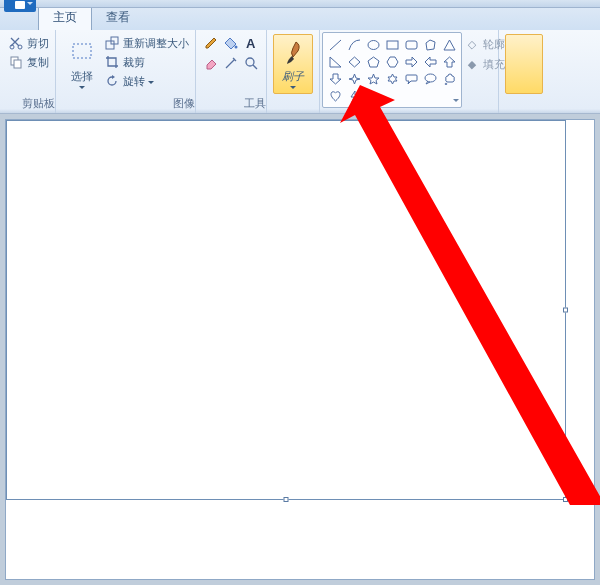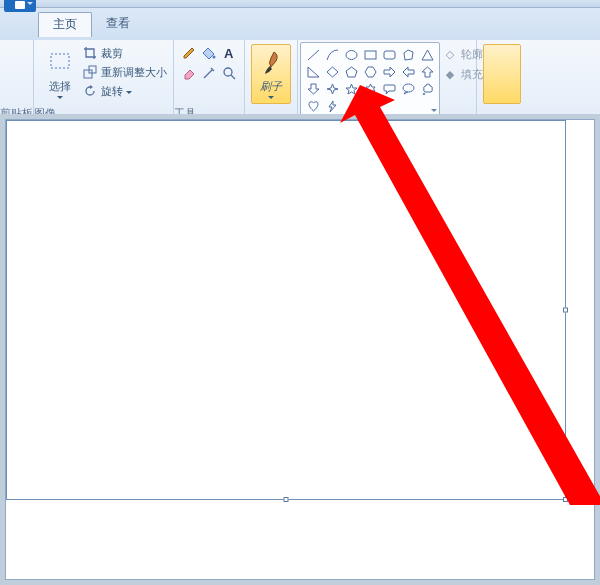--- a/index.html
+++ b/index.html
@@ -3,29 +3,29 @@
 <meta charset="utf-8">
 <style>
 * { margin: 0; padding: 0; box-sizing: border-box; font-family: "Microsoft YaHei", "Segoe UI", sans-serif; }
 body { width: 600px; height: 585px; overflow: hidden; background: #fff; position: relative; }
 
 .titlebar { height: 8px; background: linear-gradient(to bottom, #d7e4f2, #c3d5ea); border-bottom: 1px solid #9fb4cf; position: relative; }
 .sys-menu { position: absolute; left: 4px; top: -2px; width: 32px; height: 14px; background: #1f6bbf; border-radius: 0 0 2px 2px; display: flex; align-items: center; justify-content: center; }
 .sys-menu::after { content: ""; display: block; width: 10px; height: 8px; background: #fff; border-radius: 1px; }
 .sys-arrow { position: absolute; right: 3px; top: 4px; width: 0; height: 0; border-left: 3px solid transparent; border-right: 3px solid transparent; border-top: 3px solid #cde0f5; }
 
-.tabs { height: 32px; background: linear-gradient(to bottom, #dce8f6, #cfe0f3); display: flex; align-items: center; padding-left: 38px; font-size: 12px; }
+.tabs { height: 22px; background: linear-gradient(to bottom, #dce8f6, #cfe0f3); display: flex; align-items: flex-end; padding-left: 38px; font-size: 12px; }
 .tab { padding: 3px 14px 4px; color: #3b5a7d; cursor: pointer; }
 .tab.active { background: #f5f9fe; border: 1px solid #8fa8c6; border-bottom: none; border-radius: 2px 2px 0 0; color: #2b4c73; }
 
 .ribbon { height: 84px; background: linear-gradient(to bottom, #f4f8fd, #e4edf8 95%, #c9d8ea); border-bottom: 1px solid #a6b8cf; display: flex; }
 
 .group { border-right: 1px solid #c2d2e6; display: flex; flex-direction: column; }
 .group-body { flex: 1; display: flex; align-items: flex-start; padding: 4px 6px 0; }
-.group-label { font-size: 11px; color: #5a708f; text-align: left; padding: 1px 0 2px; }
+.group-label { font-size: 11px; color: #5a708f; text-align: right; padding: 1px 0 2px; }
 
 .big-btn { display: flex; flex-direction: column; align-items: center; justify-content: center; width: 40px; height: 60px; font-size: 11px; color: #3b5a7d; border: 1px solid transparent; border-radius: 2px; cursor: pointer; }
 .big-btn:hover, .big-btn.highlighted { background: linear-gradient(to bottom, #fff1c9, #ffda66); border-color: #e8b44c; font-style: italic; }
 .big-btn .icon-slot { width: 24px; height: 28px; display: flex; align-items: center; justify-content: center; margin-bottom: 2px; }
 .drop-arrow { width: 0; height: 0; border-left: 3px solid transparent; border-right: 3px solid transparent; border-top: 3px solid #3b5a7d; margin-top: 2px; }
 
 .small-row { display: flex; align-items: center; font-size: 11px; color: #3b5a7d; height: 18px; cursor: pointer; white-space: nowrap; }
 .small-row .mini-icon { width: 16px; height: 16px; margin-right: 3px; display: flex; align-items: center; justify-content: center; }
 .small-stack { display: flex; flex-direction: column; gap: 1px; margin-left: 2px; }
 
@@ -69,52 +69,73 @@
 
 <div class="tabs">
   <div class="tab active">主页</div>
   <div class="tab">查看</div>
 </div>
 
 <div class="ribbon">
 
   <div class="group">
     <div class="group-body">
+      <div class="small-stack">
+        <div class="small-row">
+          <span class="mini-icon">
+              <svg width="14" height="14" viewBox="0 0 14 14">
+                <path d="M2 2 L10 10 M10 2 L2 10" stroke="#5670a0" stroke-width="1.3"></path>
+                <circle cx="3" cy="11" r="2" fill="none" stroke="#5670a0"></circle>
+                <circle cx="11" cy="11" r="2" fill="none" stroke="#5670a0"></circle>
+              </svg>
+            </span>
+          <span>剪切</span>
+        </div>
+        <div class="small-row">
+          <span class="mini-icon">
+              <svg width="14" height="14" viewBox="0 0 14 14">
+                <rect x="2" y="2" width="7" height="8" fill="#fff" stroke="#7a8aa4"></rect>
+                <rect x="5" y="5" width="7" height="8" fill="#fff" stroke="#7a8aa4"></rect>
+              </svg>
+            </span>
+          <span>复制</span>
+        </div>
+      </div>
     </div>
     <div class="group-label">剪贴板</div>
   </div>
 
   <div class="group">
     <div class="group-body">
       <div class="big-btn">
         <div class="icon-slot">
           <svg viewBox="0 0 24 24">
               <rect x="3" y="3" width="18" height="14" fill="none" stroke="#4f79c4" stroke-dasharray="2 2"></rect>
             </svg>
         </div>
         <span>选择</span>
         <span class="drop-arrow"></span>
       </div>
       <div class="small-stack">
         <div class="small-row">
           <span class="mini-icon">
               <svg width="14" height="14" viewBox="0 0 14 14">
-                <path d="M3 1 V11 H13 M1 3 H11 V13" stroke="#5670a0" stroke-width="1.3" fill="none"></path>
-              </svg>
-            </span>
-          <span>裁剪</span>
-        </div>
-        <div class="small-row">
-          <span class="mini-icon">
-              <svg width="14" height="14" viewBox="0 0 14 14">
                 <rect x="1" y="5" width="8" height="8" fill="none" stroke="#5670a0"></rect>
                 <rect x="6" y="1" width="7" height="7" fill="none" stroke="#5670a0"></rect>
               </svg>
             </span>
           <span>重新调整大小</span>
+        </div>
+        <div class="small-row">
+          <span class="mini-icon">
+              <svg width="14" height="14" viewBox="0 0 14 14">
+                <path d="M3 1 V11 H13 M1 3 H11 V13" stroke="#5670a0" stroke-width="1.3" fill="none"></path>
+              </svg>
+            </span>
+          <span>裁剪</span>
         </div>
         <div class="small-row">
           <span class="mini-icon">
               <svg width="14" height="14" viewBox="0 0 14 14">
                 <path d="M11 7 A4 4 0 1 1 7 3" fill="none" stroke="#5670a0" stroke-width="1.3"></path>
                 <path d="M7 1 L7 5 L10 3 Z" fill="#5670a0"></path>
               </svg>
             </span>
           <span>旋转</span>
           <span class="drop-arrow" style="margin-left:3px"></span>

